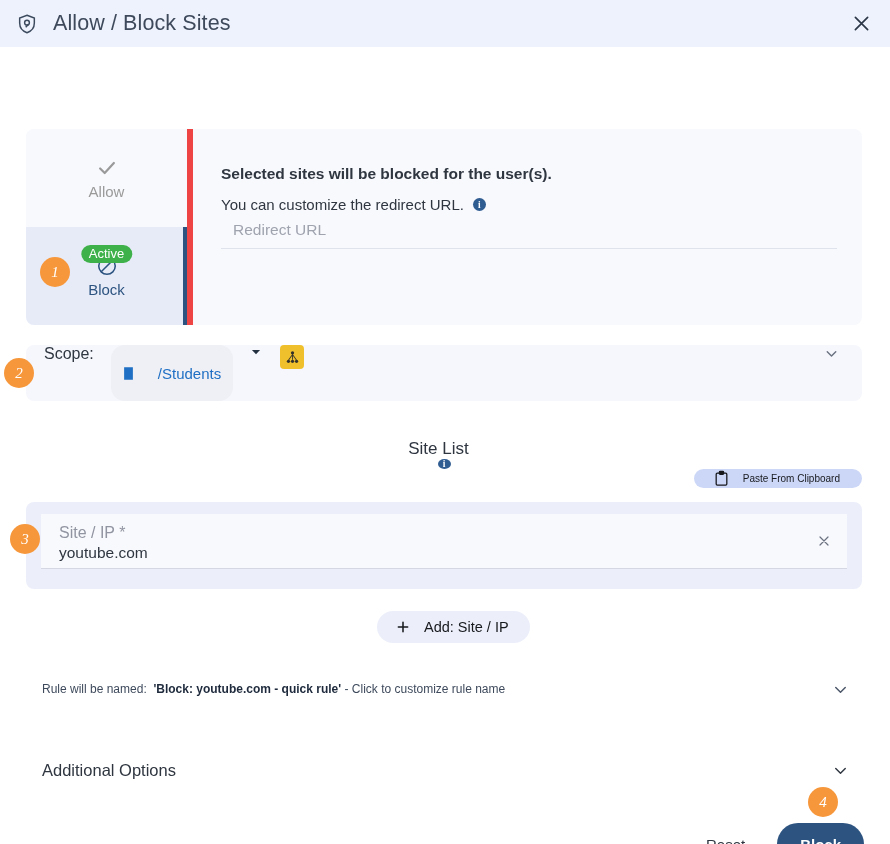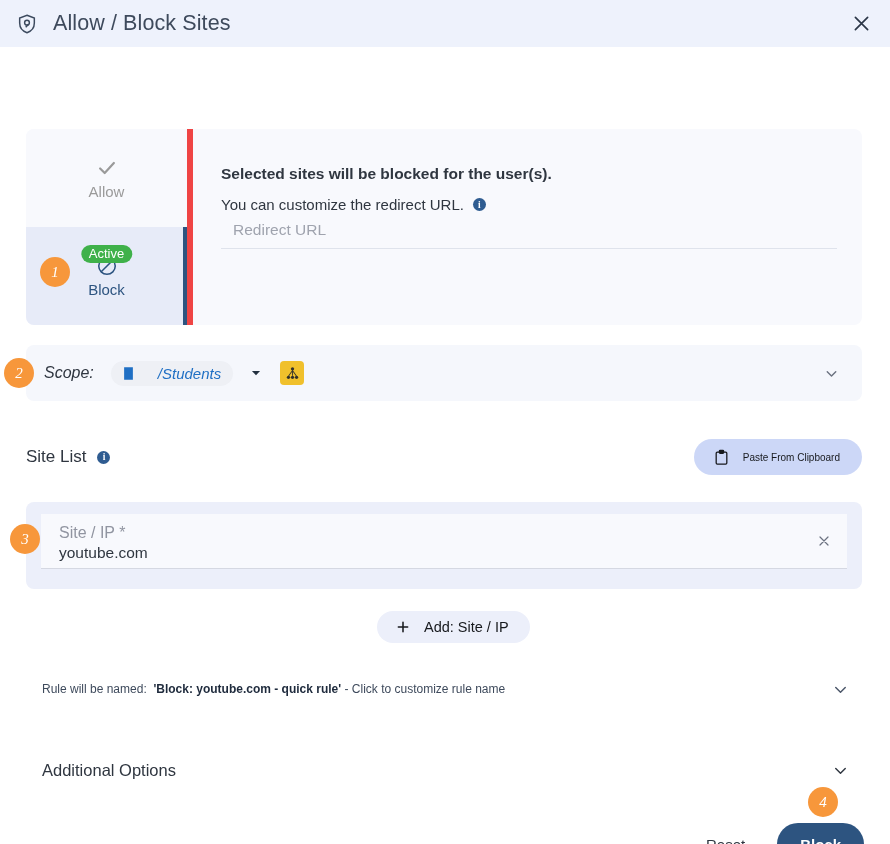--- a/index.html
+++ b/index.html
@@ -167,23 +167,21 @@
   .redirect-field input::placeholder { color: #9fa3ae; }
 
   
   .scope-row {
     position: absolute;
     left: 26px; top: 298px;
     width: 836px; height: 56px;
     background: #f5f7fc;
     border-radius: 8px;
     display: flex;
-    align-items: center;
     padding: 0 22px 0 18px;
-    font-style: italic;
   }
   .scope-label {
     font-size: 16px;
     color: #2f3640;
     margin-right: 17px;
   }
   .scope-chip {
     display: inline-flex;
     align-items: center;
     gap: 22px;
@@ -220,20 +218,21 @@
     cursor: pointer;
   }
 
   
   .sitelist-head {
     position: absolute;
     left: 26px; top: 392px;
     width: 836px; height: 36px;
     display: flex;
     align-items: center;
+    flex-direction: column;
   }
   .sitelist-title {
     font-size: 17px;
     color: #2f3640;
     margin-right: 11px;
   }
   .paste-btn {
     margin-left: auto;
     display: inline-flex;
     align-items: center;

